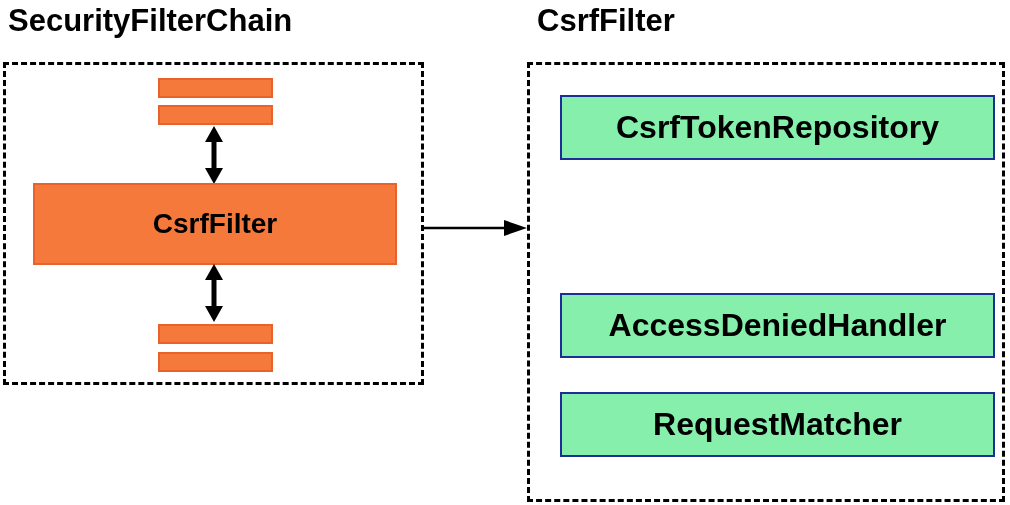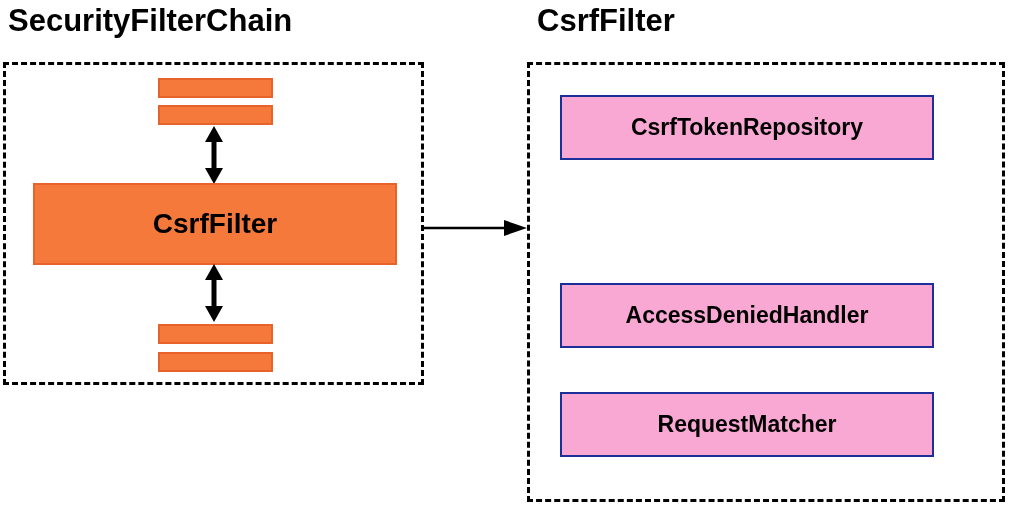--- a/index.html
+++ b/index.html
@@ -57,26 +57,26 @@
     width:364px;height:82px;
     background:#f5793b;
     border:2px solid #e8622c;
     box-sizing:border-box;
     display:flex;align-items:center;justify-content:center;
     font-size:28px;font-weight:bold;color:#000;
   }
   .blue-box{
     position:absolute;
     left:560px;
-    width:374px;height:65px;
-    background:#f9a8d4;
+    width:435px;height:65px;
+    background:#86efac;
     border:2px solid #1c2f99;
     box-sizing:border-box;
     display:flex;align-items:center;justify-content:center;
-    font-size:23px;font-weight:bold;color:#000;
+    font-size:32px;font-weight:bold;color:#000;
   }
   .arrow{position:absolute;}
 </style>
 </head>
 <body>
 
 <div class="stage">
 
   <div class="title" style="left:8px;top:3px;">SecurityFilterChain</div>
 
@@ -111,21 +111,21 @@
     <polygon points="103,12 80,4 80,20" fill="#000"></polygon>
   </svg>
 
   <div class="dashed-box" style="left:527px;top:62px;width:478px;height:440px;"></div>
 
   <div class="blue-box shadowed" style="top:95px;">
     <span>CsrfTokenRepository</span>
   </div>
 
 
-  <div class="blue-box shadowed" style="top:283px;text-align:right;">
+  <div class="blue-box shadowed" style="top:293px;text-align:right;">
     <span>AccessDeniedHandler</span>
   </div>
 
   <div class="blue-box shadowed" style="top:392px;">
     <span>RequestMatcher</span>
   </div>
 
 </div>
 
 </body></html>

